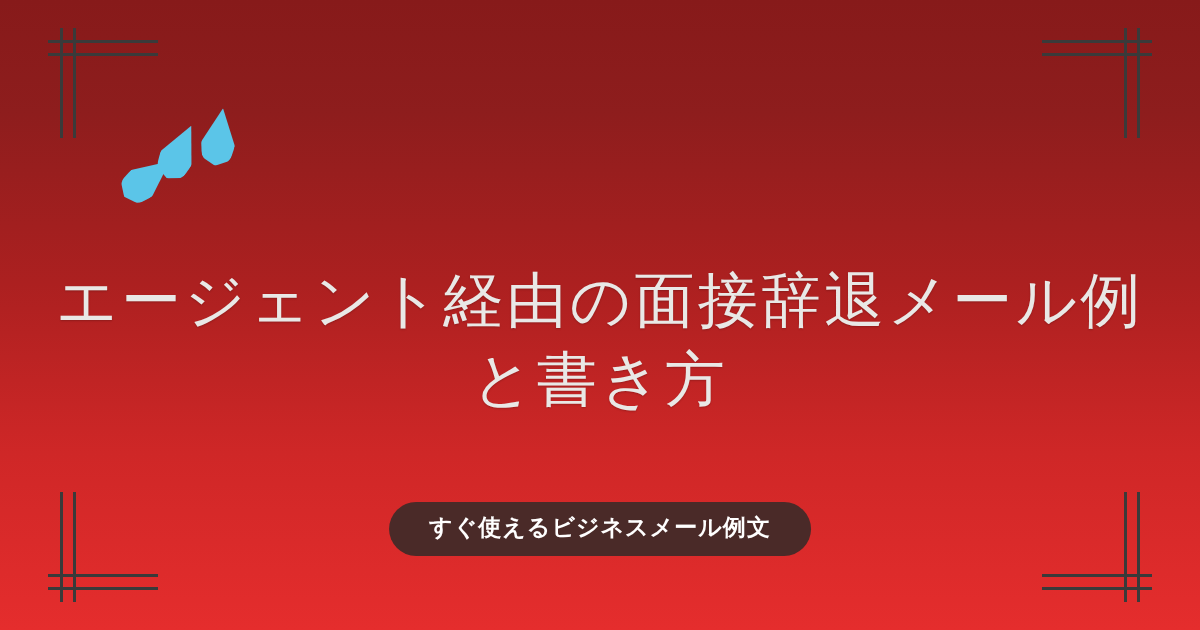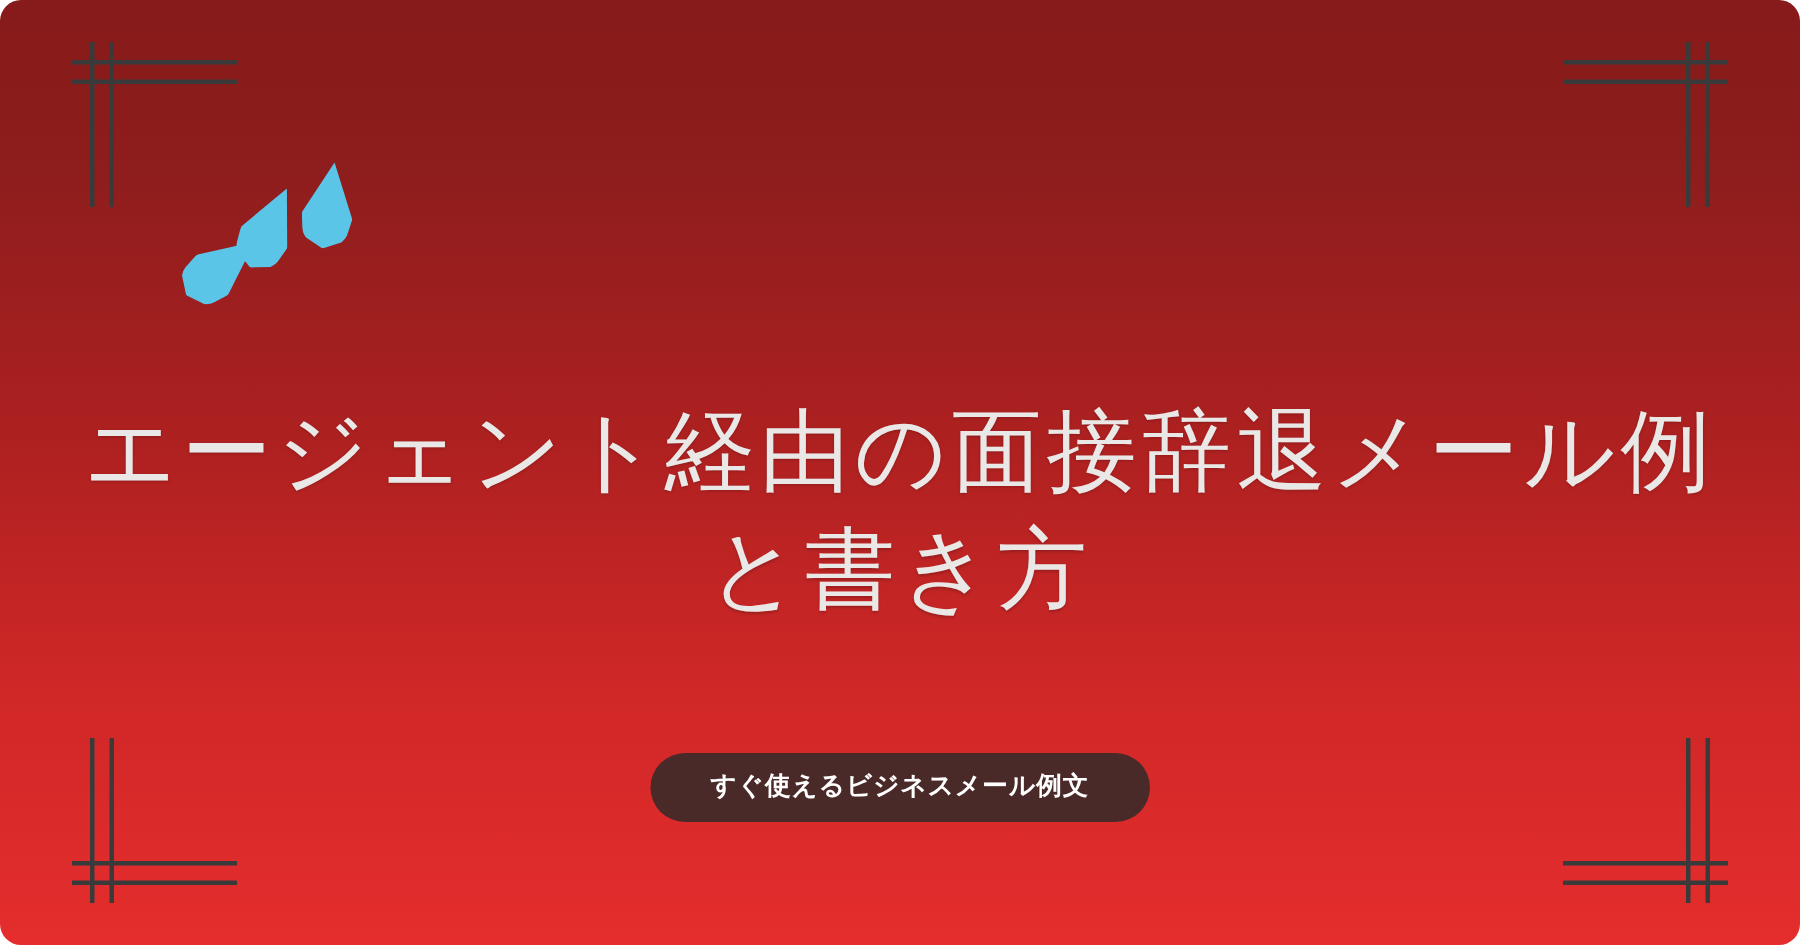--- a/index.html
+++ b/index.html
@@ -12,21 +12,20 @@
     overflow: hidden;
     font-family: "Liberation Sans", sans-serif;
   }
 
   #card {
     position: relative;
     width: 1200px;
     height: 630px;
     background: linear-gradient(to bottom, #871a1a 0%, #8e1d1d 18%, #ac2020 45%, #cf2727 72%, #e52d2d 100%);
     overflow: hidden;
-    border-radius: 14px;
   }
 
   
   .corner {
     position: absolute;
     width: 110px;
     height: 110px;
   }
   .corner .ln {
     position: absolute;
@@ -116,21 +115,21 @@
   #badge {
     position: absolute;
     left: 50%;
     transform: translateX(-50%);
     top: 502px;
     background: #4a2a28;
     color: #ffffff;
     border-radius: 40px;
     padding: 12px 40px 14px 40px;
     font-family: "Liberation Sans", "DejaVu Sans", sans-serif;
-    font-size: 17px;
+    font-size: 23px;
     font-weight: 700;
     letter-spacing: 0.045em;
     line-height: 1.2;
     white-space: nowrap;
   }
 </style>
 </head>
 <body>
 
 <div id="card">

